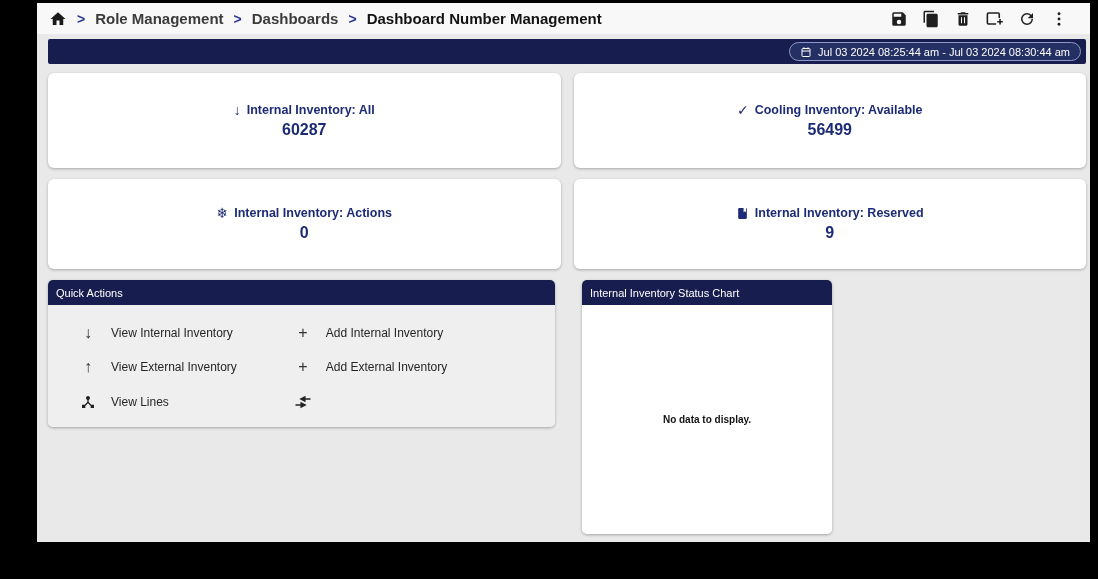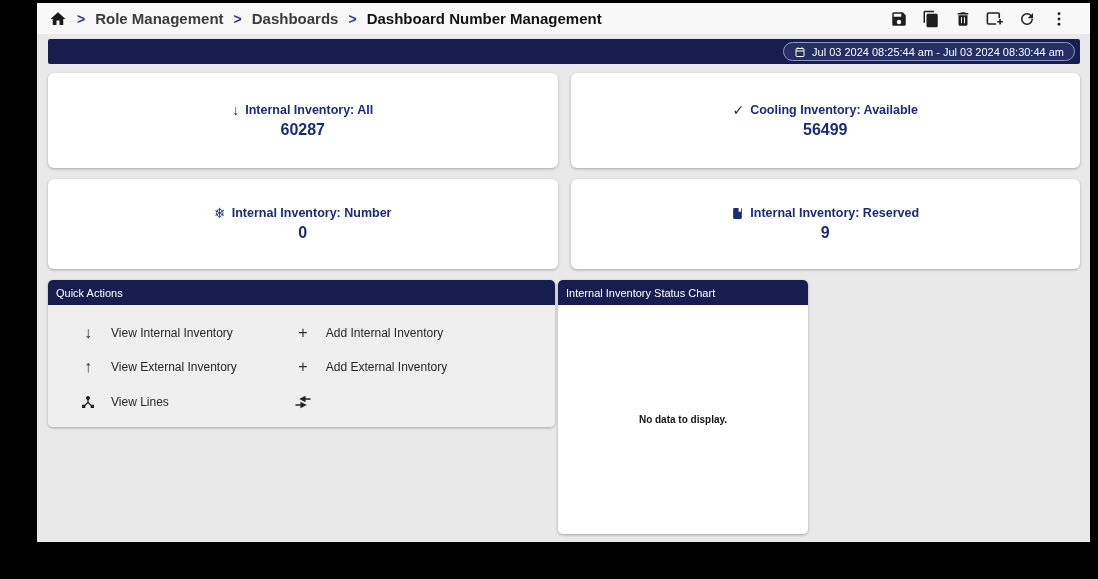--- a/index.html
+++ b/index.html
@@ -22,21 +22,21 @@
     padding: 0 16px 0 12px;
   }
   .breadcrumb { display: flex; align-items: center; gap: 10px; font-size: 15px; color: #3b3b3b; }
   .crumb-sep { color: #283593; font-weight: 700; font-size: 14px; padding-top: 1px; }
   .crumb { cursor: pointer; font-weight: bold; }
   .crumb.current { font-weight: 700; color: #121212; }
   .home-btn { display: flex; align-items: center; cursor: pointer; }
   .toolbar-actions { display: flex; align-items: center; gap: 13px; padding-right: 6px; }
   .tb-icon { width: 19px; height: 19px; display: flex; align-items: center; justify-content: center; cursor: pointer; }
   
-  .main { padding: 5px 10px 0 11px; }
+  .main { padding: 5px 4px 0 11px; }
   .date-bar {
     height: 25px; background: #181d4f; border-radius: 2px;
     display: flex; align-items: center; justify-content: flex-end;
     padding: 0 5px; margin-bottom: 9px;
   }
   .date-pill {
     height: 19px; background: #242f63; border: 1px solid #8f98c9;
     border-radius: 10px; color: #fff; font-size: 11px;
     display: flex; align-items: center; gap: 6px; padding: 0 10px;
     cursor: pointer; white-space: nowrap;
@@ -46,21 +46,21 @@
     flex: 1; background: #fff; border-radius: 6px;
     box-shadow: 0 1px 3px rgba(0,0,0,.28);
     display: flex; flex-direction: column; align-items: center; justify-content: center; gap: 4px;
   }
   .row1 .card { height: 95px; }
   .row2 .card { height: 90px; }
   .card-label { display: flex; align-items: center; gap: 6px; font-size: 12.5px; font-weight: 700; color: #1d2b76; }
   .card-label .cicon { display: flex; align-items: center; font-size: 14px; line-height: 1; color: #1d2b76; }
   .card-value { font-size: 16px; font-weight: 700; color: #1d2b76; line-height: 1.1; }
   
-  .panels { display: flex; gap: 3px; align-items: flex-start; }
+  .panels { display: flex; gap: 27px; align-items: flex-start; }
   .panel { border-radius: 5px; box-shadow: 0 1px 3px rgba(0,0,0,.3); overflow: hidden; }
   .panel-header {
     height: 25px; background: #181d4f; color: #fff; font-size: 11px;
     display: flex; align-items: center; padding: 0 8px;
   }
   .qa-panel { width: 507px; }
   .qa-body {
     background: #efefef;
     padding: 20px 10px 16px 30px;
     display: grid; grid-template-columns: 46% 54%; row-gap: 18px;
@@ -159,21 +159,21 @@
           <span>Cooling Inventory: Available</span>
         </div>
         <div class="card-value">56499</div>
       </div>
     </div>
 
     <div class="cards-row row2">
       <div class="card">
         <div class="card-label">
           <span class="cicon">❄</span>
-          <span>Internal Inventory: Number</span>
+          <span>Internal Inventory: Actions</span>
         </div>
         <div class="card-value">0</div>
       </div>
       <div class="card">
         <div class="card-label">
           <span class="cicon">
             <svg width="13" height="13" viewBox="0 0 24 24">
                 <path d="M6 2h12a2 2 0 0 1 2 2v16a2 2 0 0 1-2 2H6a2 2 0 0 1-2-2V4a2 2 0 0 1 2-2z" fill="#1d2b76"></path>
                 <path d="M14 2h4.5v7.5l-2.25-1.6L14 9.5z" fill="#fff"></path>
               </svg>

